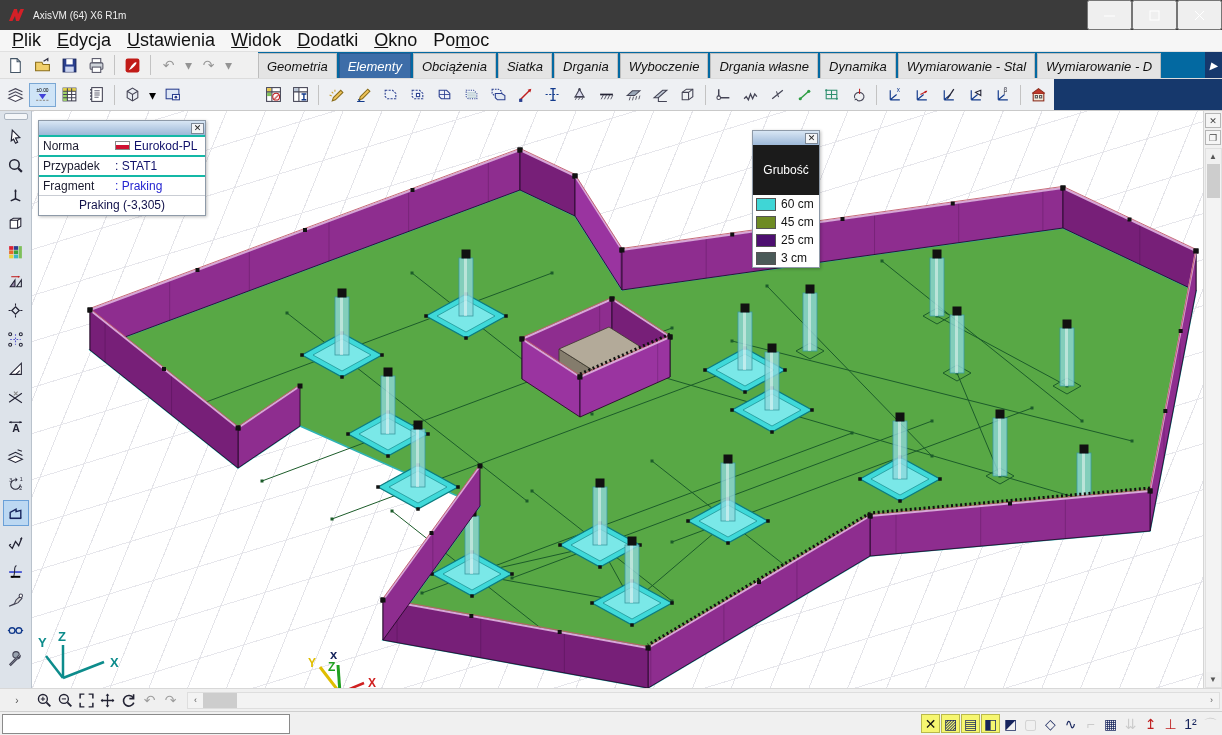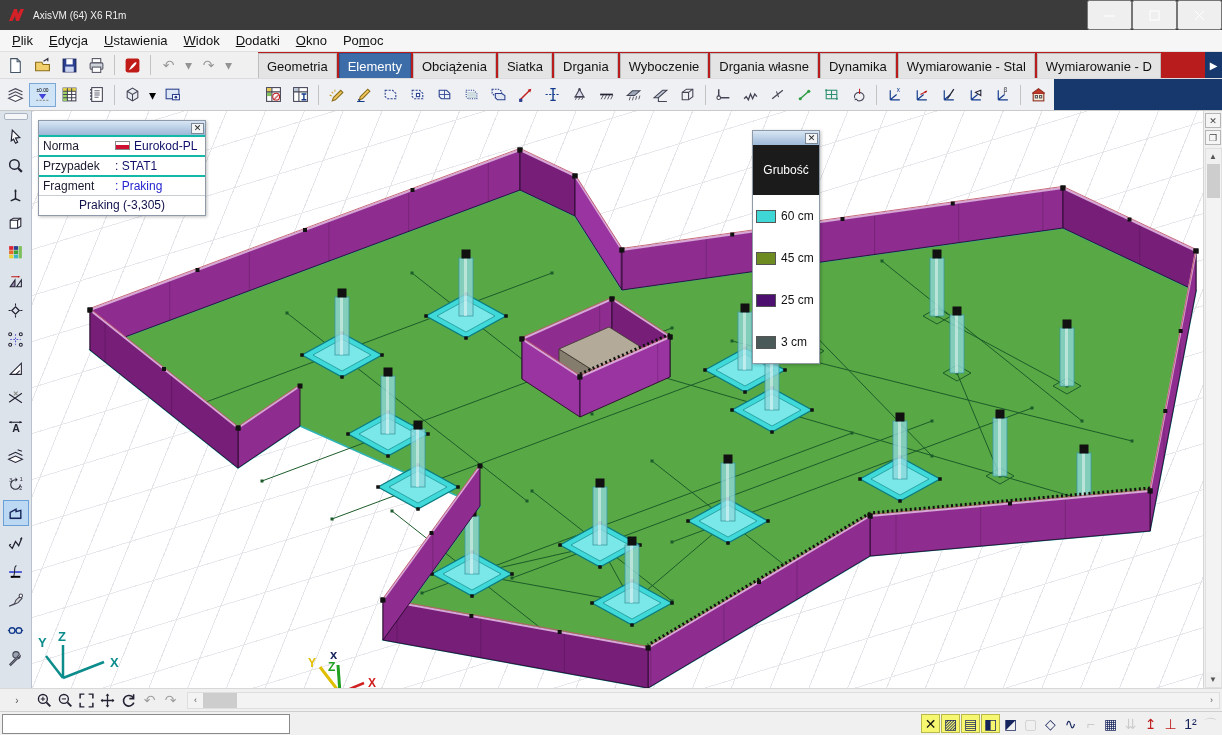--- a/index.html
+++ b/index.html
@@ -10,38 +10,38 @@
   .titlebar { height:30px; background:#3b3b3b; display:flex; align-items:center; color:#fff; }
   .tb-logo { width:18px; height:18px; margin:0 7px 0 8px; }
   .tb-title { font-size:10px; color:#f0f0f0; flex:1; }
   .winbtns { display:flex; height:30px; }
   .winbtn { width:45px; height:30px; display:flex; align-items:center; justify-content:center;
             color:#fff; font-size:13px; cursor:default; }
   .winbtn svg { display:block; }
 
   
   .menubar { height:22px; background:#f6f6f6; border-bottom:1px solid #e0e0e0; display:flex; align-items:center; padding-left:4px; }
-  .menu-item { font-size:13px; color:#111; padding:2px 8px; }
+  .menu-item { font-size:18px; color:#111; padding:2px 8px; }
   .menu-item u { text-decoration:underline; }
 
   
   .tbrow1 { height:26px; display:flex; align-items:center; background:#f0f0f0; }
   .tbrow2 { height:33px; display:flex; align-items:center; background:#eef0f3; border-top:1px solid #dcdcdc; border-bottom:1px solid #c9c9c9; }
   .tgroup { display:flex; align-items:center; height:100%; padding:0 2px; }
   .tbtn { border:1px solid transparent; background:transparent; width:27px; height:24px;
           display:flex; align-items:center; justify-content:center; padding:0; }
   .tbtn.small { width:13px; }
   .tbtn.pressed { background:#cfe4f7; border:1px solid #7aa7d4; }
   .tbtn.disabled { opacity:.38; filter:grayscale(.8); }
   .ic { display:flex; align-items:center; justify-content:center; font-size:14px; line-height:1; }
   .sep { width:1px; height:20px; background:#c3c3c3; margin:0 4px; }
   .navy-fill { flex:1; align-self:stretch; background:#16386c; position:relative; }
 
   
-  .tabs-wrap { flex:1; align-self:stretch; display:flex; overflow:hidden; background:#b91c1c; position:relative; }
+  .tabs-wrap { flex:1; align-self:stretch; display:flex; overflow:hidden; background:#0369a1; position:relative;font-style:italic; }
   .tabs { display:flex; align-items:stretch; gap:2px; white-space:nowrap; }
   .tab { font-size:13px; color:#111; background:#e4e4e4; border:1px solid #bdbdbd; border-bottom:none;
          display:flex; align-items:center; padding:0 8px; margin-top:1px; }
   .tab.active { background:#3d6da8; color:#fff; border-color:#2c5a92; }
   .tab-overflow { position:absolute; right:0; top:0; bottom:0; width:17px; background:#16386c; color:#fff;
                   display:flex; align-items:center; justify-content:center; font-size:10px; }
 
   
   .main { display:flex; height:577px; }
   .lefttb { width:32px; background:#dde3ea; border-right:1px solid #b9c2cc; display:flex; flex-direction:column; align-items:center; padding-top:2px; }
@@ -65,21 +65,21 @@
   .info-row { display:flex; align-items:center; border-top:2px solid #14b8a6; padding:2px 4px; color:#10104a; }
   .info-row .lbl { width:72px; color:#1a1a2e; }
   .info-row .val { color:#10106a; }
   .info-row .val.blue { color:#2525d0; }
   .flag { width:15px; height:9px; border:1px solid #888; margin-right:4px; display:inline-block;
           background:linear-gradient(180deg,#fff 0 50%,#d01030 50% 100%); }
   .info-footer { border-top:1px solid #c9cdd4; text-align:center; padding:2px 0 3px; color:#10104a; }
 
   .legend-panel { left:720px; top:19px; width:68px; }
   .legend-head { background:#1b1b1b; color:#fff; text-align:center; font-size:12px; padding:18px 0; }
-  .legend-row { display:flex; align-items:center; padding:14px 3px; }
+  .legend-row { display:flex; align-items:center; padding:2px 3px; }
   .legend-sw { width:20px; height:13px; border:1px solid #555; margin-right:5px; }
   .legend-lbl { font-size:12px; color:#111; }
 
   
   .rightcol { width:19px; background:#f0f0f0; border-left:1px solid #d5d5d5; display:flex; flex-direction:column; align-items:center; }
   .rc-btn { width:16px; height:15px; margin-top:2px; background:#f5f5f5; border:1px solid #b5b5b5;
             display:flex; align-items:center; justify-content:center; font-size:9px; color:#444; padding:0; }
   .vscroll { flex:1; width:17px; margin-top:3px; display:flex; flex-direction:column; background:#f3f3f3; border:1px solid #e0e0e0; }
   .sarrow { height:15px; display:flex; align-items:center; justify-content:center; font-size:8px; color:#555; background:#f0f0f0; }
   .vthumb { height:34px; background:#cdcdcd; margin:0 1px; }

